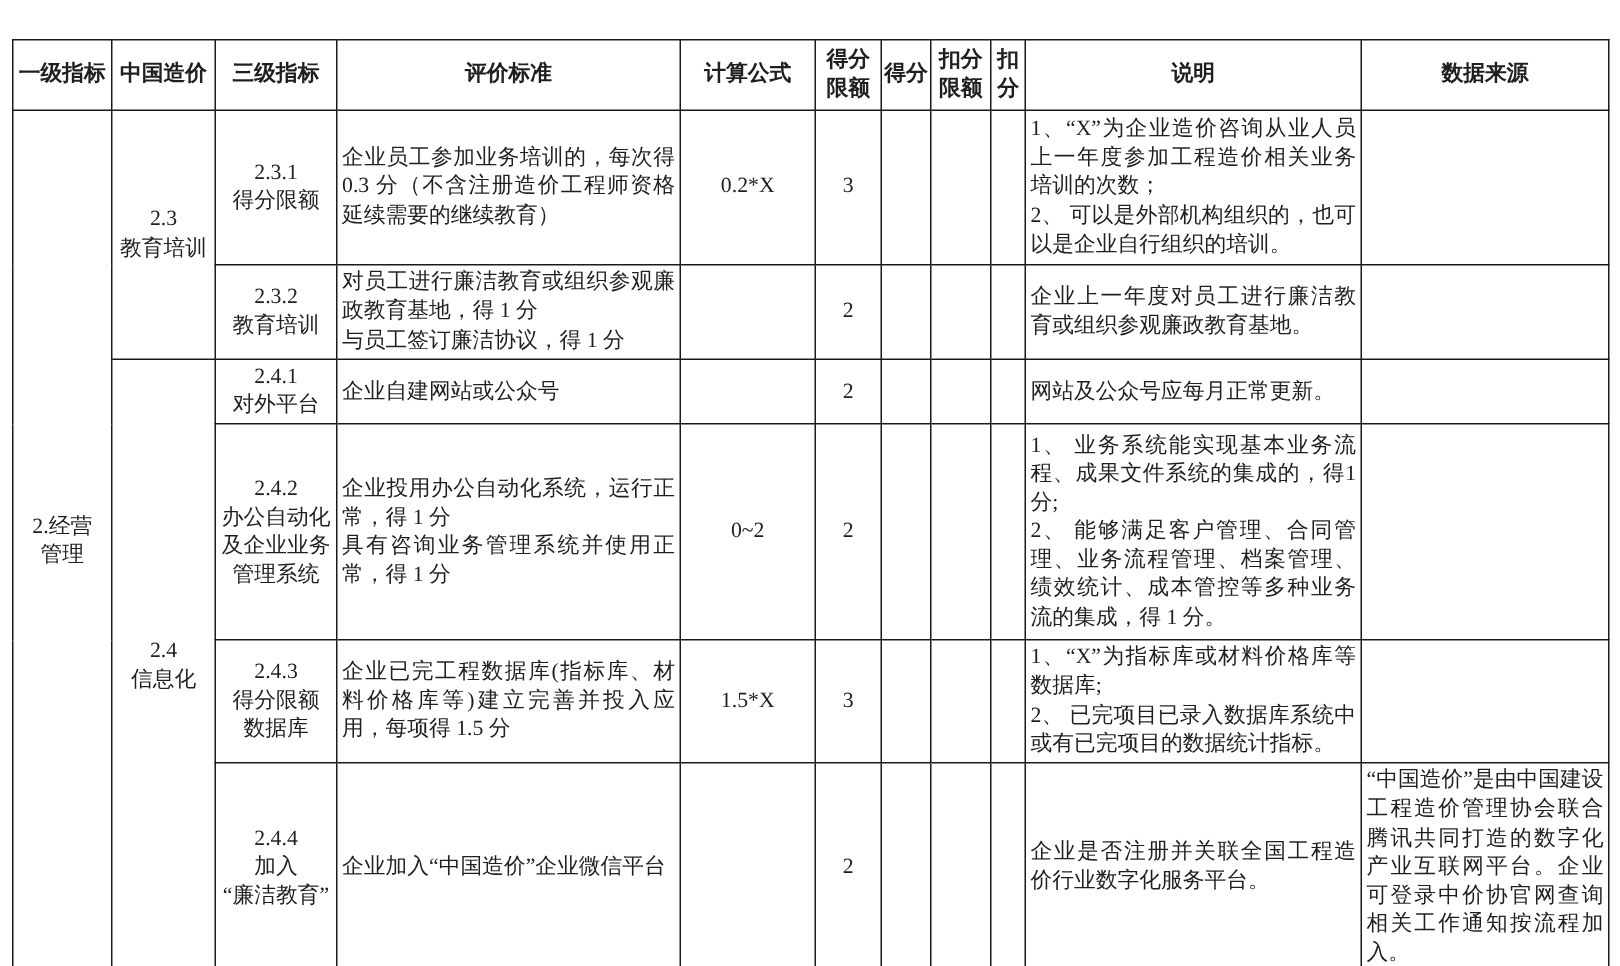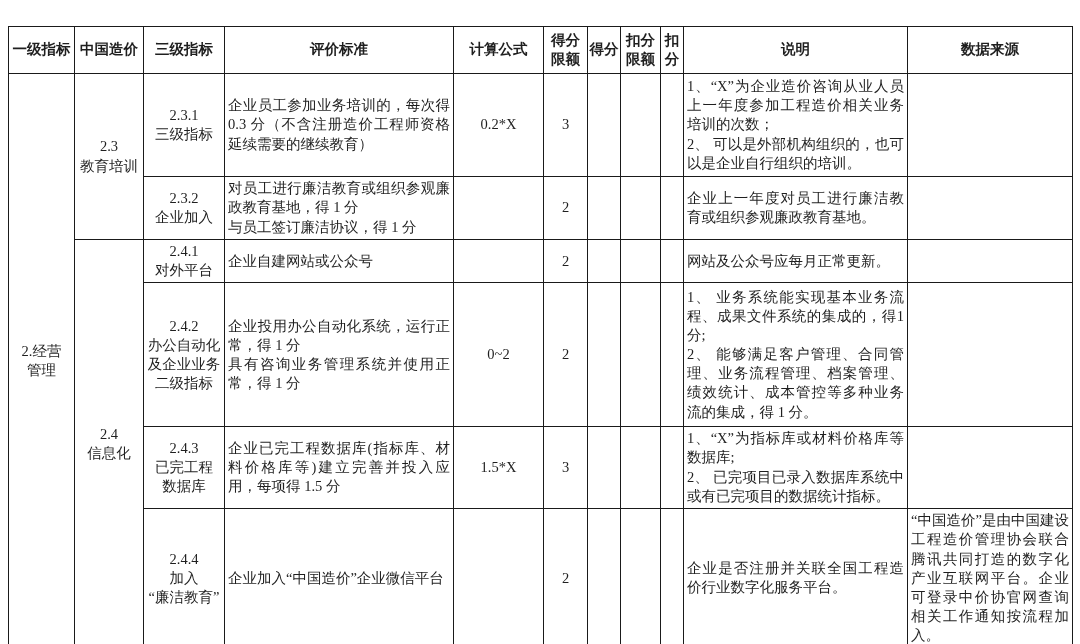--- a/index.html
+++ b/index.html
@@ -81,35 +81,35 @@
       <th>说明</th>
       <th>数据来源</th>
     </tr>
 
     <tr style="height:103px">
       <td rowspan="6" class="c pre">2.经营
 管理</td>
       <td rowspan="2" class="c pre">2.3
 教育培训</td>
       <td class="c pre">2.3.1
-三级指标</td>
+得分限额</td>
       <td class="l pre">企业员工参加业务培训的，每次得 0.3 分（不含注册造价工程师资格延续需要的继续教育）</td>
       <td class="c">0.2*X</td>
       <td class="c">3</td>
       <td class="c"></td>
       <td class="c"></td>
       <td class="c"></td>
       <td class="l pre notecell">1、“X”为企业造价咨询从业人员上一年度参加工程造价相关业务培训的次数；
 2、 可以是外部机构组织的，也可以是企业自行组织的培训。</td>
       <td class="l pre"></td>
     </tr>
 
     <tr style="height:63px">
       <td class="c pre">2.3.2
-企业加入</td>
+教育培训</td>
       <td class="l pre">对员工进行廉洁教育或组织参观廉政教育基地，得 1 分
 与员工签订廉洁协议，得 1 分</td>
       <td class="c"></td>
       <td class="c">2</td>
       <td class="c"></td>
       <td class="c"></td>
       <td class="c"></td>
       <td class="l pre notecell">企业上一年度对员工进行廉洁教育或组织参观廉政教育基地。</td>
       <td class="l pre"></td>
     </tr>
@@ -126,36 +126,36 @@
       <td class="c"></td>
       <td class="c"></td>
       <td class="l pre notecell">网站及公众号应每月正常更新。</td>
       <td class="l pre"></td>
     </tr>
 
     <tr style="height:144px">
       <td class="c pre">2.4.2
 办公自动化
 及企业业务
-二级指标</td>
+管理系统</td>
       <td class="l pre">企业投用办公自动化系统，运行正常，得 1 分
 具有咨询业务管理系统并使用正常，得 1 分</td>
       <td class="c">0~2</td>
       <td class="c">2</td>
       <td class="c"></td>
       <td class="c"></td>
       <td class="c"></td>
       <td class="l pre notecell">1、 业务系统能实现基本业务流程、成果文件系统的集成的，得1分;
 2、 能够满足客户管理、合同管理、业务流程管理、档案管理、绩效统计、成本管控等多种业务流的集成，得 1 分。</td>
       <td class="l pre"></td>
     </tr>
 
     <tr style="height:81px">
       <td class="c pre">2.4.3
-已完工程
+得分限额
 数据库</td>
       <td class="l pre">企业已完工程数据库(指标库、材料价格库等)建立完善并投入应用，每项得 1.5 分</td>
       <td class="c">1.5*X</td>
       <td class="c">3</td>
       <td class="c"></td>
       <td class="c"></td>
       <td class="c"></td>
       <td class="l pre notecell">1、“X”为指标库或材料价格库等数据库;
 2、 已完项目已录入数据库系统中或有已完项目的数据统计指标。</td>
       <td class="l pre"></td>

